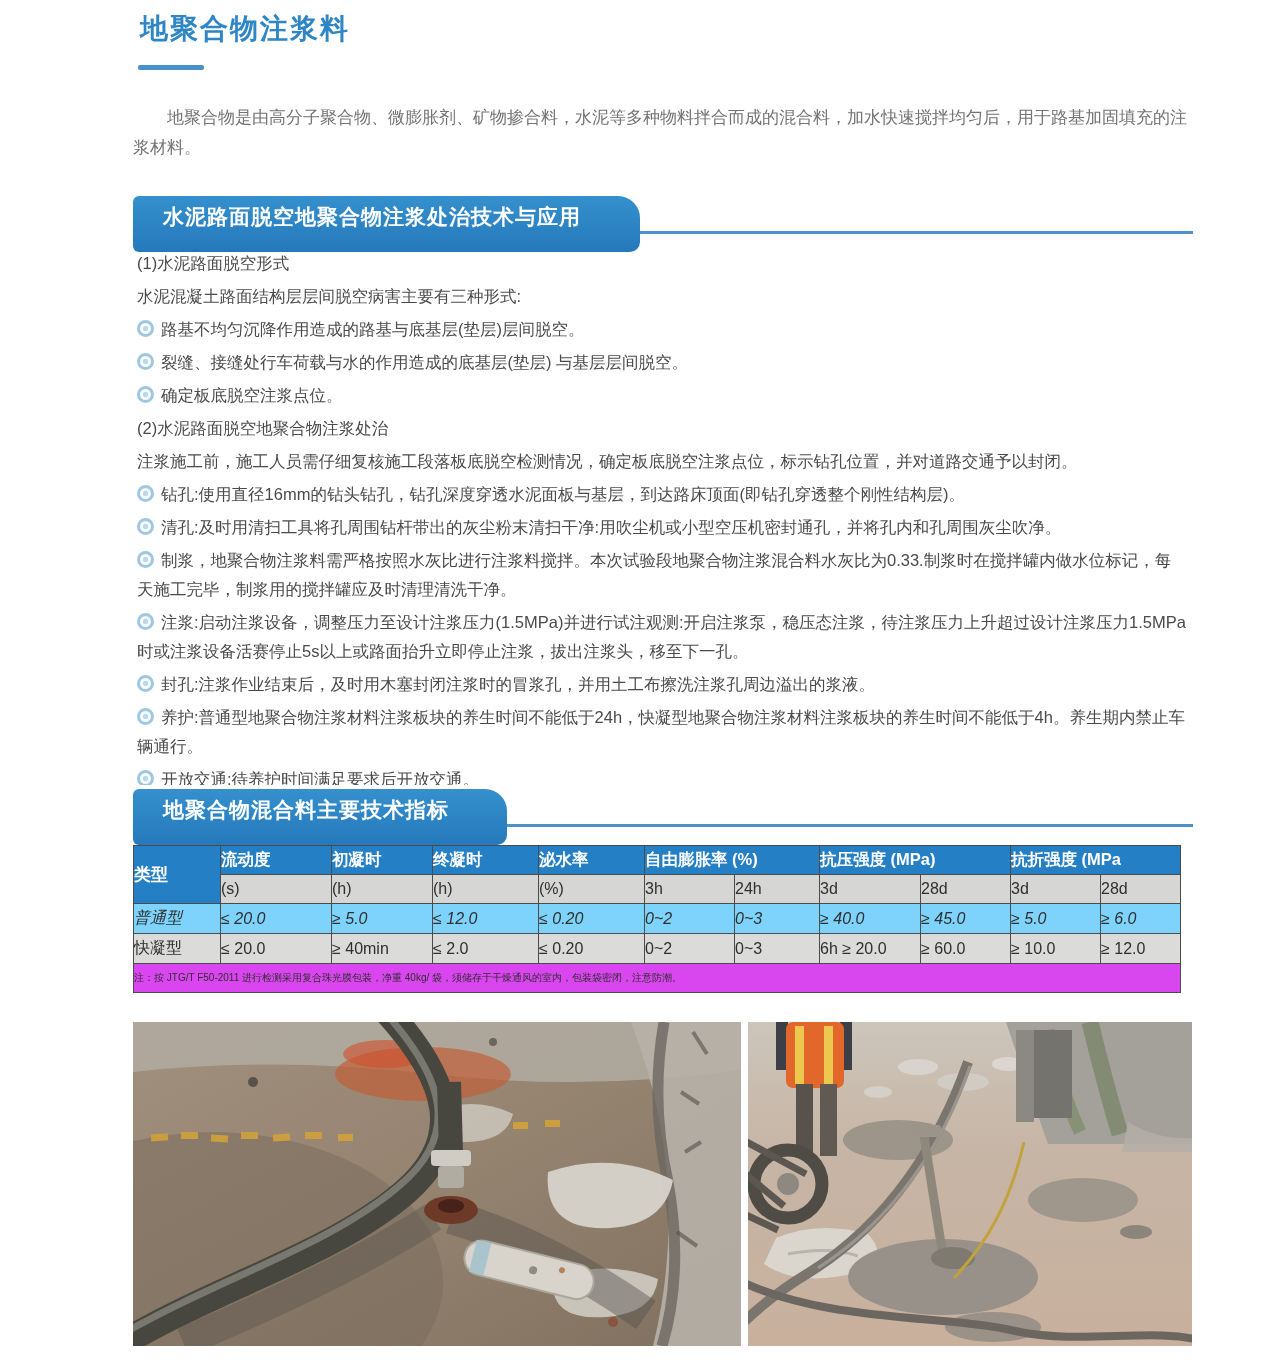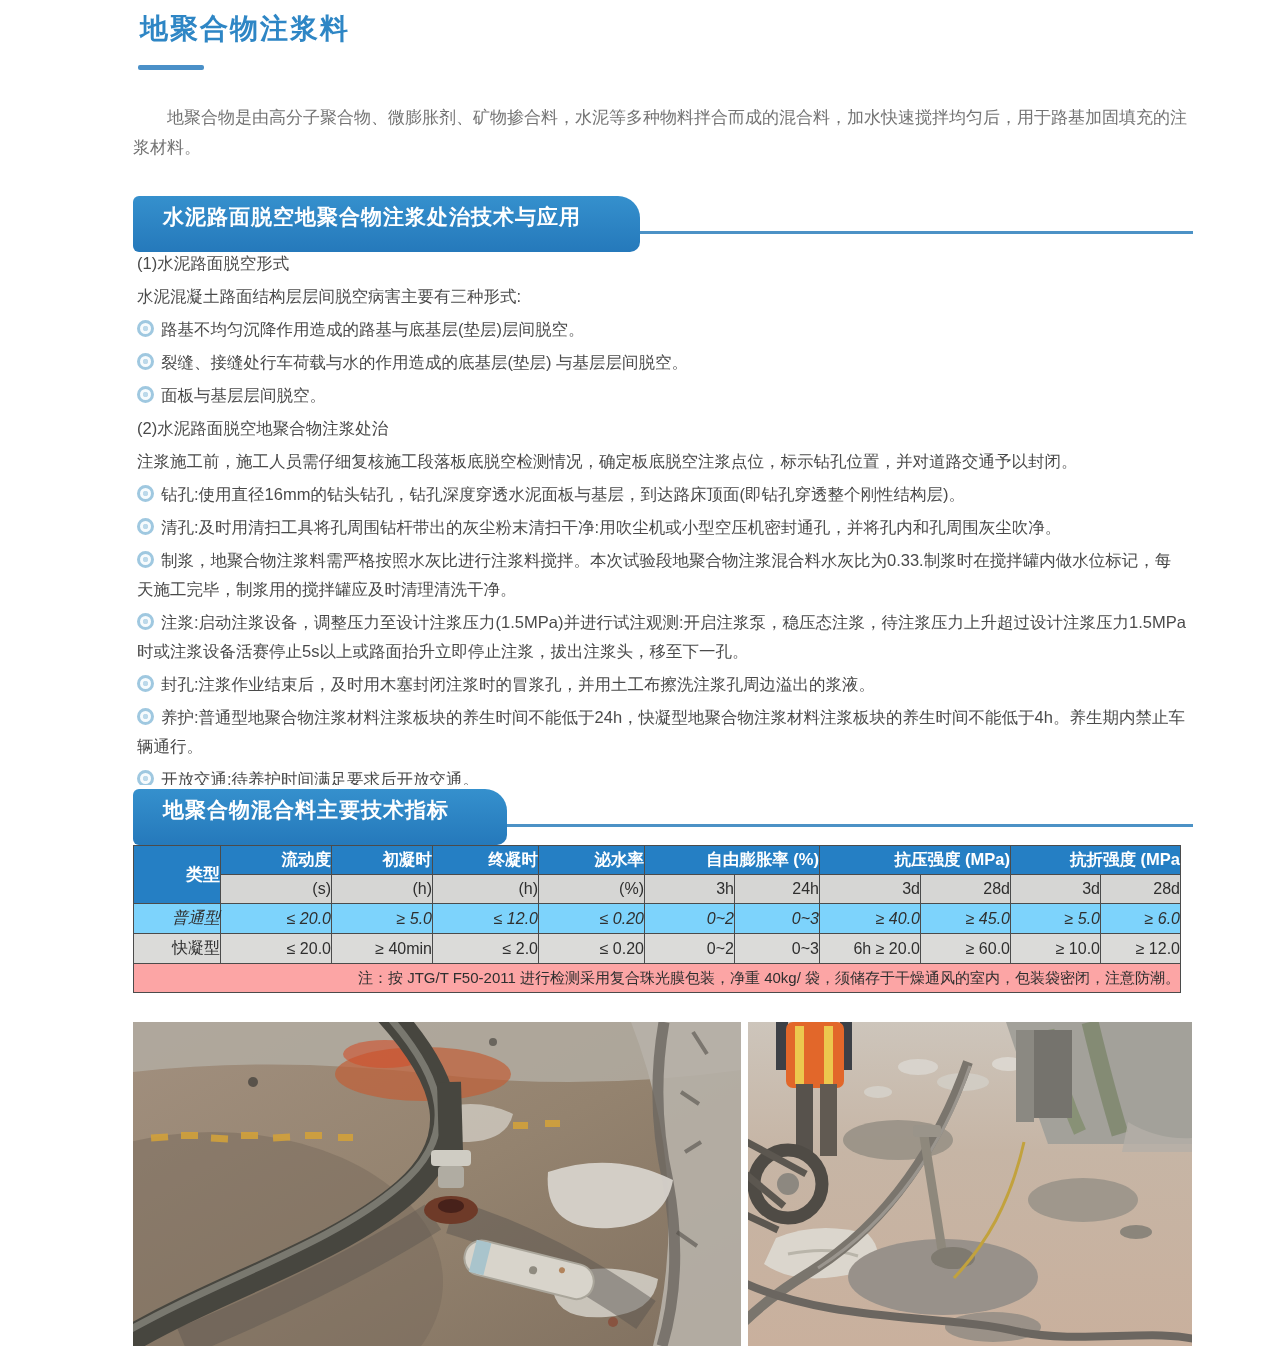--- a/index.html
+++ b/index.html
@@ -22,28 +22,28 @@
 
   
   .body-text{position:absolute;left:133px;top:245px;width:1057px;height:540px;overflow:hidden;
              font-size:16.5px;line-height:29px;color:#4a4a4a;}
   .body-text p{margin:4px;}
   .ring{display:inline-block;width:11px;height:11px;border-radius:50%;border:3px solid #9fc8e0;
         background:radial-gradient(circle,#bcd9ea 0 2.5px,#f7fbfd 3px);vertical-align:-2px;margin-right:7px;}
 
   
   table.spec{position:absolute;left:133px;top:845px;width:1047px;border-collapse:collapse;table-layout:fixed;
-             font-size:16px;color:#2f2f2f;text-align:right;}
+             font-size:16px;color:#2f2f2f;text-align:left;}
   table.spec th,table.spec td{border:1px solid #4b4b4b;padding:0;vertical-align:middle;}
   table.spec .h1 th{background:#257fc4;color:#ffffff;font-weight:bold;height:28px;font-size:16.5px;}
   table.spec .h2 th{background:#d6d6d4;font-weight:normal;height:28px;}
   table.spec th.typecell{background:#257fc4;color:#ffffff;font-size:17px;}
   table.spec tr.r0 td{background:#7dd3fc;height:29px;font-style:italic;}
   table.spec tr.r1 td{background:#dbdbd9;height:29px;}
-  table.spec tr.noterow td{background:#fca5a5;height:28px;font-size:15px;}
+  table.spec tr.noterow td{background:#d946ef;height:28px;font-size:10px;}
 
   
   .photo{position:absolute;top:1022px;height:324px;overflow:hidden;}
   #photoL{left:133px;width:608px;}
   #photoR{left:748px;width:444px;}
   .photo svg{display:block;}
 </style>
 </head>
 <body>
 
@@ -56,21 +56,21 @@
   <div class="banner-wrap" id="banner1">
     <div class="rule"></div>
     <div class="banner">水泥路面脱空地聚合物注浆处治技术与应用</div>
   </div>
 
   <div class="body-text">
     <p><span>(1)水泥路面脱空形式</span></p>
     <p><span>水泥混凝土路面结构层层间脱空病害主要有三种形式:</span></p>
     <p><span class="ring"></span><span>路基不均匀沉降作用造成的路基与底基层(垫层)层间脱空。</span></p>
     <p><span class="ring"></span><span>裂缝、接缝处行车荷载与水的作用造成的底基层(垫层) 与基层层间脱空。</span></p>
-    <p><span class="ring"></span><span>面板与基层层间脱空。</span></p>
+    <p><span class="ring"></span><span>确定板底脱空注浆点位。</span></p>
     <p><span>(2)水泥路面脱空地聚合物注浆处治</span></p>
     <p><span>注浆施工前，施工人员需仔细复核施工段落板底脱空检测情况，确定板底脱空注浆点位，标示钻孔位置，并对道路交通予以封闭。</span></p>
     <p><span class="ring"></span><span>钻孔:使用直径16mm的钻头钻孔，钻孔深度穿透水泥面板与基层，到达路床顶面(即钻孔穿透整个刚性结构层)。</span></p>
     <p><span class="ring"></span><span>清孔:及时用清扫工具将孔周围钻杆带出的灰尘粉末清扫干净:用吹尘机或小型空压机密封通孔，并将孔内和孔周围灰尘吹净。</span></p>
     <p><span class="ring"></span><span>制浆，地聚合物注浆料需严格按照水灰比进行注浆料搅拌。本次试验段地聚合物注浆混合料水灰比为0.33.制浆时在搅拌罐内做水位标记，每天施工完毕，制浆用的搅拌罐应及时清理清洗干净。</span></p>
     <p><span class="ring"></span><span>注浆:启动注浆设备，调整压力至设计注浆压力(1.5MPa)并进行试注观测:开启注浆泵，稳压态注浆，待注浆压力上升超过设计注浆压力1.5MPa时或注浆设备活赛停止5s以上或路面抬升立即停止注浆，拔出注浆头，移至下一孔。</span></p>
     <p><span class="ring"></span><span>封孔:注浆作业结束后，及时用木塞封闭注浆时的冒浆孔，并用土工布擦洗注浆孔周边溢出的浆液。</span></p>
     <p><span class="ring"></span><span>养护:普通型地聚合物注浆材料注浆板块的养生时间不能低于24h，快凝型地聚合物注浆材料注浆板块的养生时间不能低于4h。养生期内禁止车辆通行。</span></p>
     <p><span class="ring"></span><span>开放交通:待养护时间满足要求后开放交通。</span></p>
   </div>

